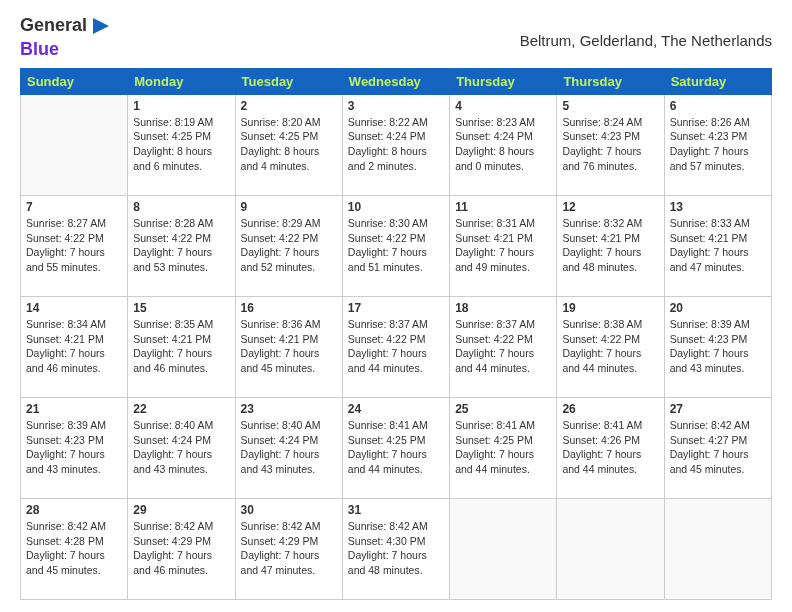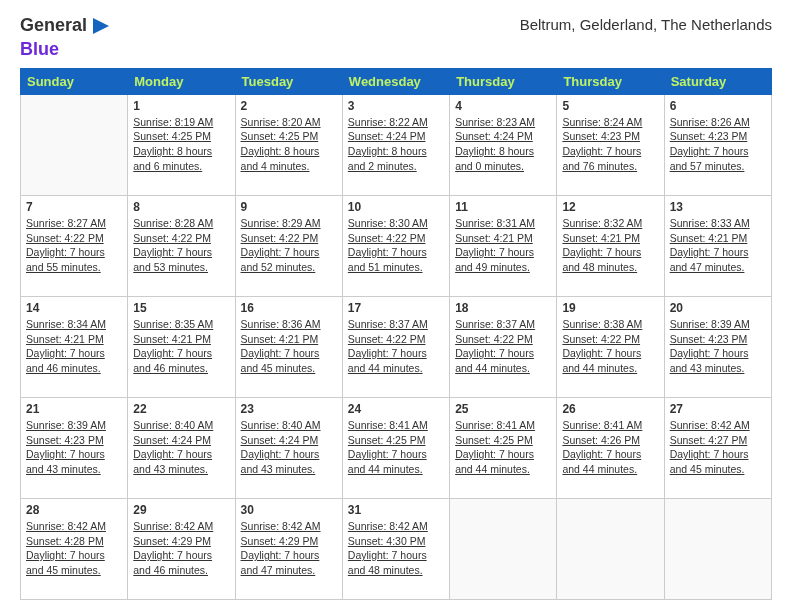--- a/index.html
+++ b/index.html
@@ -38,20 +38,21 @@
       text-align: right;
     }
     .month-title {
       font-size: 32px;
       font-weight: bold;
       color: #222;
     }
     .location-title {
       font-size: 15px;
       color: #333;
+      margin-top: 16px;
     }
     .calendar {
       flex: 1;
       border: 1px solid #ccc;
       border-collapse: collapse;
       width: 100%;
       table-layout: fixed;
     }
     .calendar th {
       background-color: #1565c0;
@@ -74,21 +75,20 @@
       background: #f9f9f9;
     }
     .day-number {
       font-weight: bold;
       font-size: 12px;
       display: block;
       margin-bottom: 2px;
     }
     .cell-text {
       line-height: 1.4;
-      text-decoration: underline;
     }
   </style>
 </head>
 <body>
 
 <div class="page">
   <div class="header">
     <div class="logo">
       <div style="display:flex;flex-direction:column;align-items:flex-start;">
         <div style="display:flex;align-items:flex-start;">

